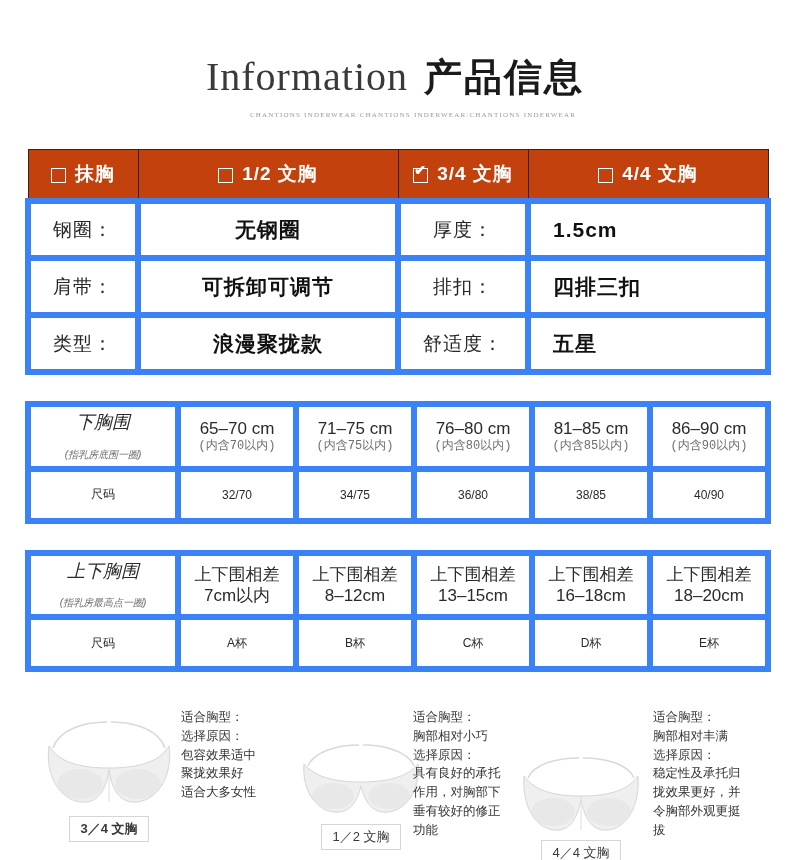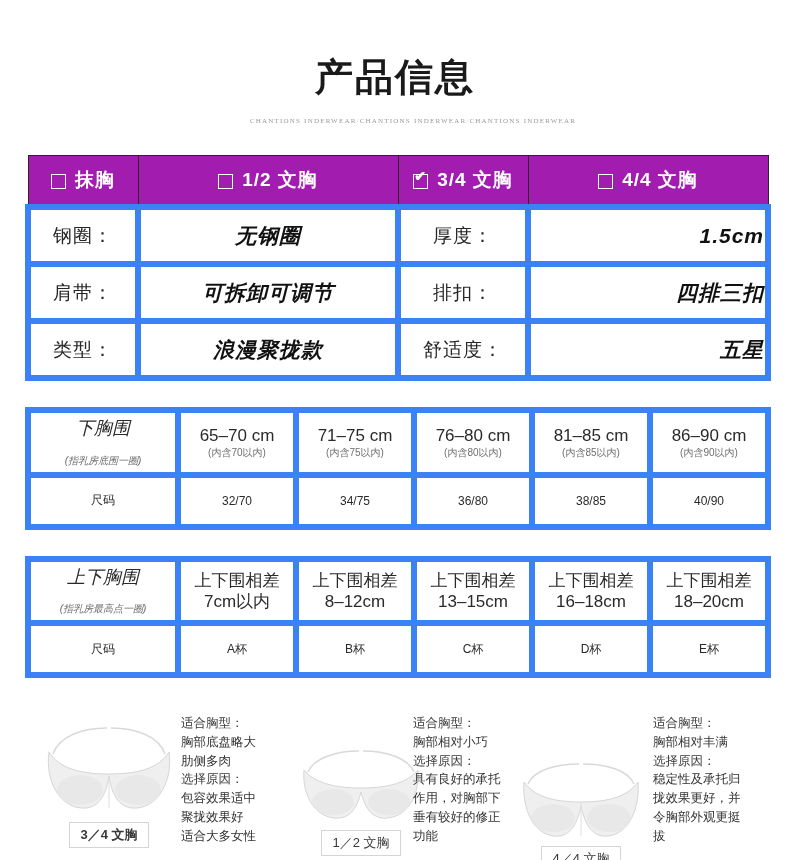--- a/index.html
+++ b/index.html
@@ -39,21 +39,21 @@
     font-weight: 400;
   }
   .title-cn {
     font-family: "Liberation Sans", sans-serif;
     font-size: 38px;
     font-weight: bold;
     color: #1a1a1a;
     letter-spacing: 2px;
   }
   .subline {
-    margin-top: 14px;
+    margin-top: 8px;
     display: flex;
     align-items: center;
     justify-content: center;
     font-size: 7px;
     letter-spacing: 1.2px;
     color: #9a9a9a;
     font-family: "Liberation Serif", serif;
     padding-left: 36px;
   }
   .subline .sep {
@@ -75,21 +75,21 @@
 
   
   .type-wrap {
     margin: 30px auto 0 auto;
     width: 740px;
   }
   .type-table {
     width: 740px;
   }
   .type-head td {
-    background: #a21caf;
+    background: #c2410c;
     color: #ffffff;
     border: 1px solid #2e2522;
     height: 46px;
     font-size: 19px;
     font-weight: bold;
     letter-spacing: 1px;
   }
   .chk {
     display: inline-block;
     width: 13px;
@@ -114,24 +114,23 @@
     font-size: 19px;
     letter-spacing: 1px;
     color: #262626;
   }
   .type-table td.val {
     height: 49px;
     font-size: 21px;
     font-weight: bold;
     color: #111;
     letter-spacing: 1px;
-    font-style: italic;
   }
   .type-table td.val-left {
-    text-align: right;
+    text-align: left;
     padding-left: 22px;
   }
 
   
   .size-wrap {
     margin: 26px auto 0 auto;
     width: 740px;
   }
   .size-table {
     width: 740px;
@@ -151,23 +150,24 @@
     color: #6e6e6e;
     margin-top: 15px;
   }
   .size-table td.cell {
     font-size: 17px;
     line-height: 1.25;
     padding: 5px 2px;
   }
   .cell .sub {
     display: block;
-    font-size: 10px;
+    font-size: 12px;
     color: #6e6e6e;
     margin-top: 0;
+    font-family: Liberation Mono, monospace;
   }
   .size-table td.h2 {
     height: 44px;
     font-size: 12px;
   }
 
   
   .bottom {
     position: relative;
     margin: 28px auto 0 auto;
@@ -211,20 +211,21 @@
   #bra3 { left: 480px; top: 56px; }
   #desc3 { left: 628px; top: 8px; }
 </style>
 </head>
 <body>
 
 <div class="page">
 
   <div class="header">
     <div class="header-titles">
+      <span class="title-en">Information</span>
       <span class="title-cn">产品信息</span>
     </div>
     <div class="subline">
       <span>CHANTIONS INDERWEAR</span>
       <span class="sep">/</span>
       <span>CHANTIONS INDERWEAR</span>
       <span class="sep">/</span>
       <span>CHANTIONS INDERWEAR</span>
     </div>
   </div>
@@ -380,22 +381,20 @@
         <path d="M14 30 C20 12 44 4 68 4" fill="none" stroke="#d9d9d9" stroke-width="1.5"></path>
         <path d="M126 30 C120 12 96 4 72 4" fill="none" stroke="#d9d9d9" stroke-width="1.5"></path>
         <path d="M70 50 L70 84" fill="none" stroke="#dedede" stroke-width="1"></path>
         <ellipse cx="41" cy="66" rx="23" ry="15" fill="#e6e6e6" opacity="0.7"></ellipse>
         <ellipse cx="99" cy="66" rx="23" ry="15" fill="#e6e6e6" opacity="0.7"></ellipse>
       </svg>
       <span class="bra-caption">3／4 文胸</span>
     </div>
     <div class="desc" id="desc1">
       <div class="hd">适合胸型：</div>
-      <div style="white-space:pre-line">胸部底盘略大
-肋侧多肉</div>
       <div class="hd">选择原因：</div>
       <div style="white-space:pre-line">包容效果适中
 聚拢效果好
 适合大多女性</div>
     </div>
 
     <div class="bra-block" id="bra2">
       <svg class="bra-svg" width="130" height="80" viewBox="0 0 130 80">
         <path d="M8 22 C6 46 18 68 38 70 C56 72 62 56 65 44 C68 56 74 72 92 70 C112 68 124 46 122 22 C112 34 94 40 65 40 C36 40 18 34 8 22 Z" fill="#efefef" stroke="#d6d6d6" stroke-width="1"></path>
         <path d="M12 24 C18 10 40 3 63 3" fill="none" stroke="#d9d9d9" stroke-width="1.5"></path>

